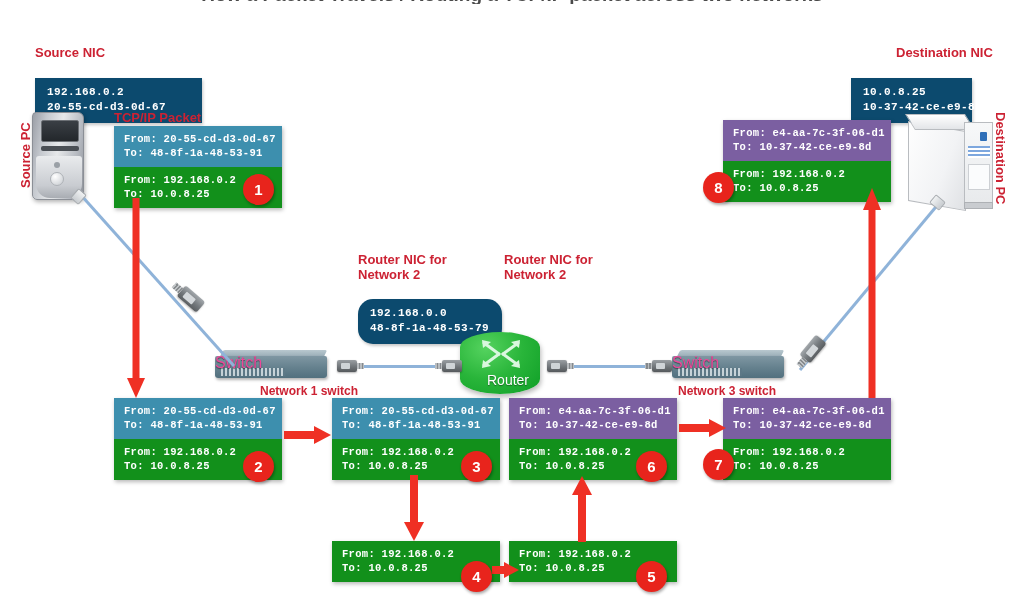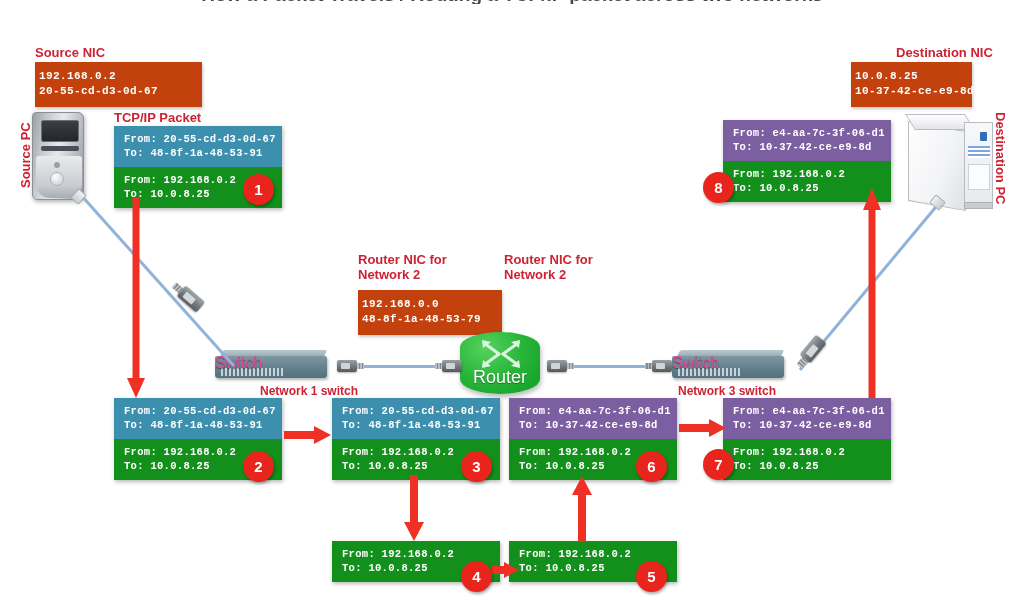--- a/index.html
+++ b/index.html
@@ -40,30 +40,31 @@
     font-size:13px;
     white-space:nowrap;
     transform-origin: 0 0;
   }
   .vhd.down { transform: rotate(90deg); }
   .vhd.up   { transform: rotate(-90deg); }
 
   
   .nic {
     position:absolute;
-    background:#c2410c;
+    background:#0c4a6e;
     color:#ffffff;
     font-family:"Liberation Mono", monospace;
     font-size:11px;
     font-weight:bold;
     line-height:15px;
-    padding:7px 10px 8px 4px;
+    padding:7px 10px 8px 12px;
     box-shadow:1px 2px 3px rgba(0,0,0,0.22);
     white-space:nowrap;
     letter-spacing:0.4px;
+    margin-top:16px;
   }
 
   
   .pkt {
     position:absolute;
     box-shadow:1px 2px 4px rgba(0,0,0,0.28);
   }
   .pkt .seg {
     font-family:"Liberation Mono", monospace;
     font-size:10.5px;
@@ -124,22 +125,22 @@
 
   
   .router { position:absolute; width:80px; height:62px; }
   .router .cyl {
     position:absolute; left:0; top:0; width:80px; height:62px;
     background:radial-gradient(ellipse at 32% 26%, #55d35f 0%, #29b53a 48%, #0e9e26 100%);
     border-radius:40px / 15px;
     box-shadow:1px 3px 5px rgba(0,0,0,0.28);
   }
   .router .lbl {
-    position:absolute; left:0; bottom:6px; width:80px;
-    text-align:center; color:#ffffff; font-size:18px;
+    position:absolute; left:8px; bottom:6px; width:80px;
+    text-align:center; color:#ffffff; font-size:14px;
     text-shadow:0 1px 1px rgba(0,0,0,.4);
   }
   .router svg { position:absolute; left:20px; top:7px; }
 
   
   .hcable { position:absolute; height:3px; background:#8fb3d9; z-index:2; }
   .plug {
     position:absolute; width:20px; height:12px; z-index:3;
     background:linear-gradient(180deg,#9a9fa3 0%,#6e7377 60%,#55595c 100%);
     border-radius:2px;
@@ -305,21 +306,21 @@
       <div>From: 192.168.0.2</div>
       <div>To: 10.0.8.25</div>
     </div>
   </div>
   <div class="badge" style="left:703px; top:172px;">8</div>
 
   <div class="hd" style="left:358px; top:252px;">
     <div>Router NIC for</div>
     <div>Network 2</div>
   </div>
-  <div class="nic" style="left:358px; top:290px; width:144px;">
+  <div class="nic" style="left:358px; top:283px; width:144px;border-radius:15px;">
     <div>192.168.0.0</div>
     <div>48-8f-1a-48-53-79</div>
   </div>
 
   <div class="hd" style="left:504px; top:252px;">
     <div>Router NIC for</div>
     <div>Network 2</div>
   </div>
 
   <div class="switch" style="left:215px; top:348px;">

